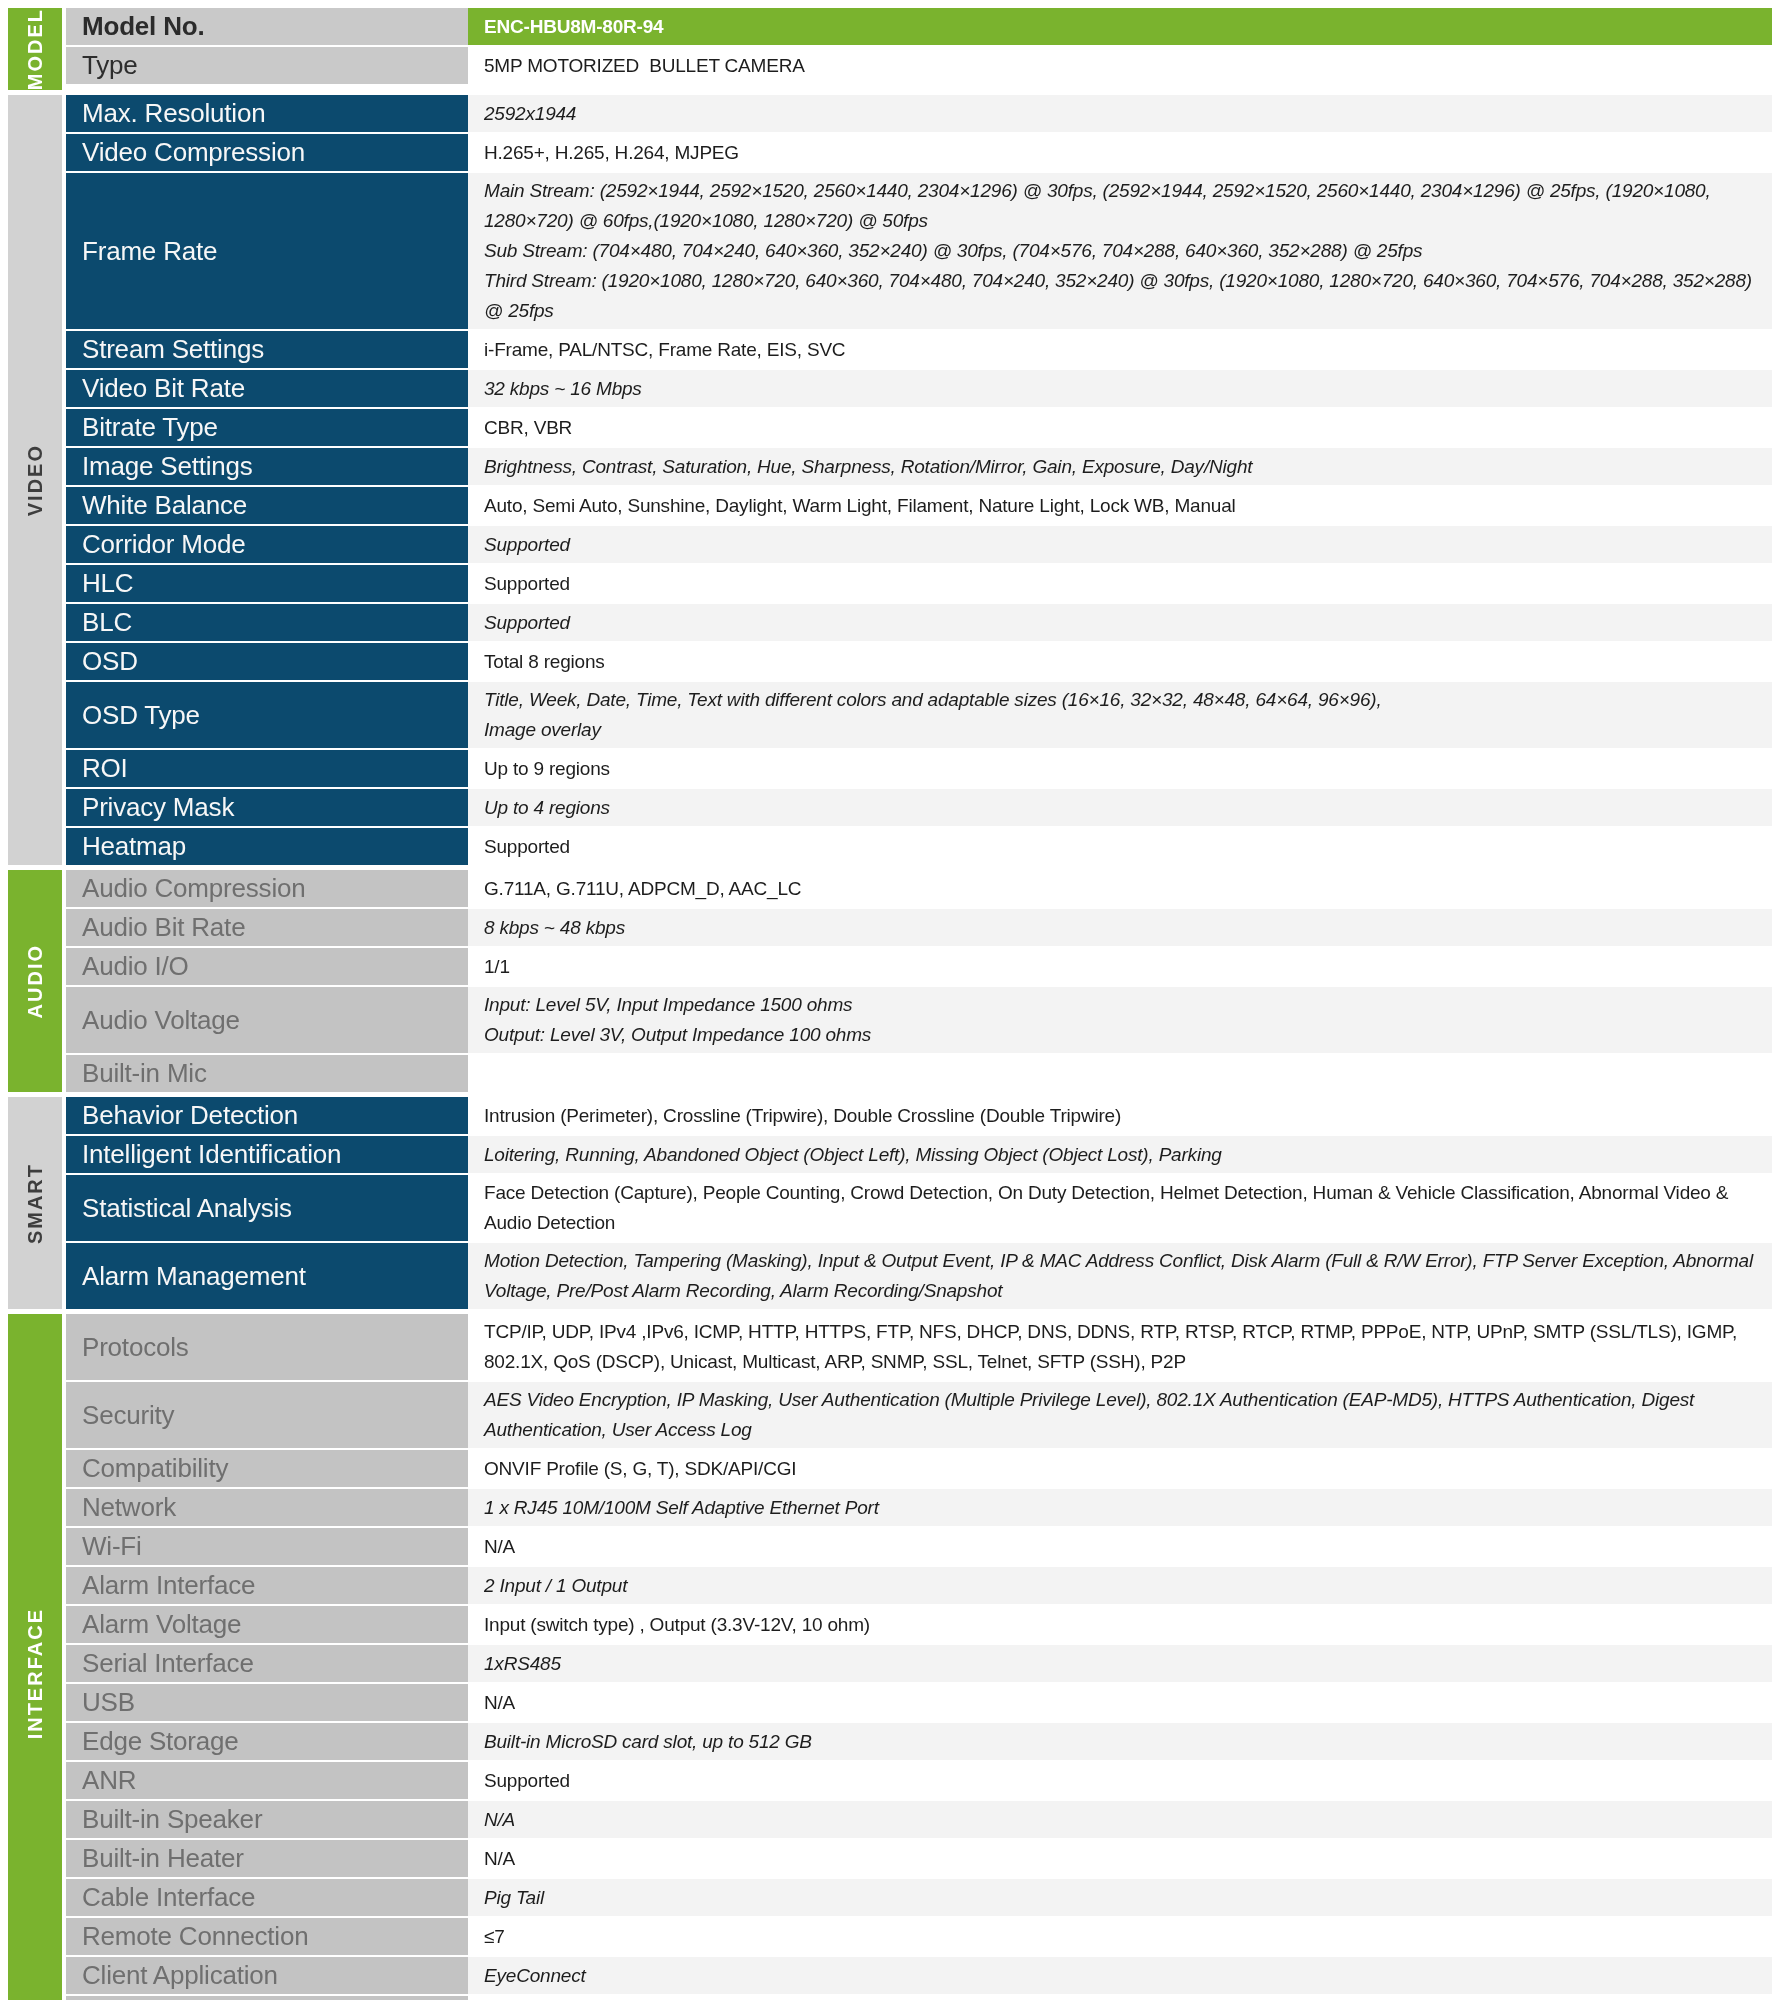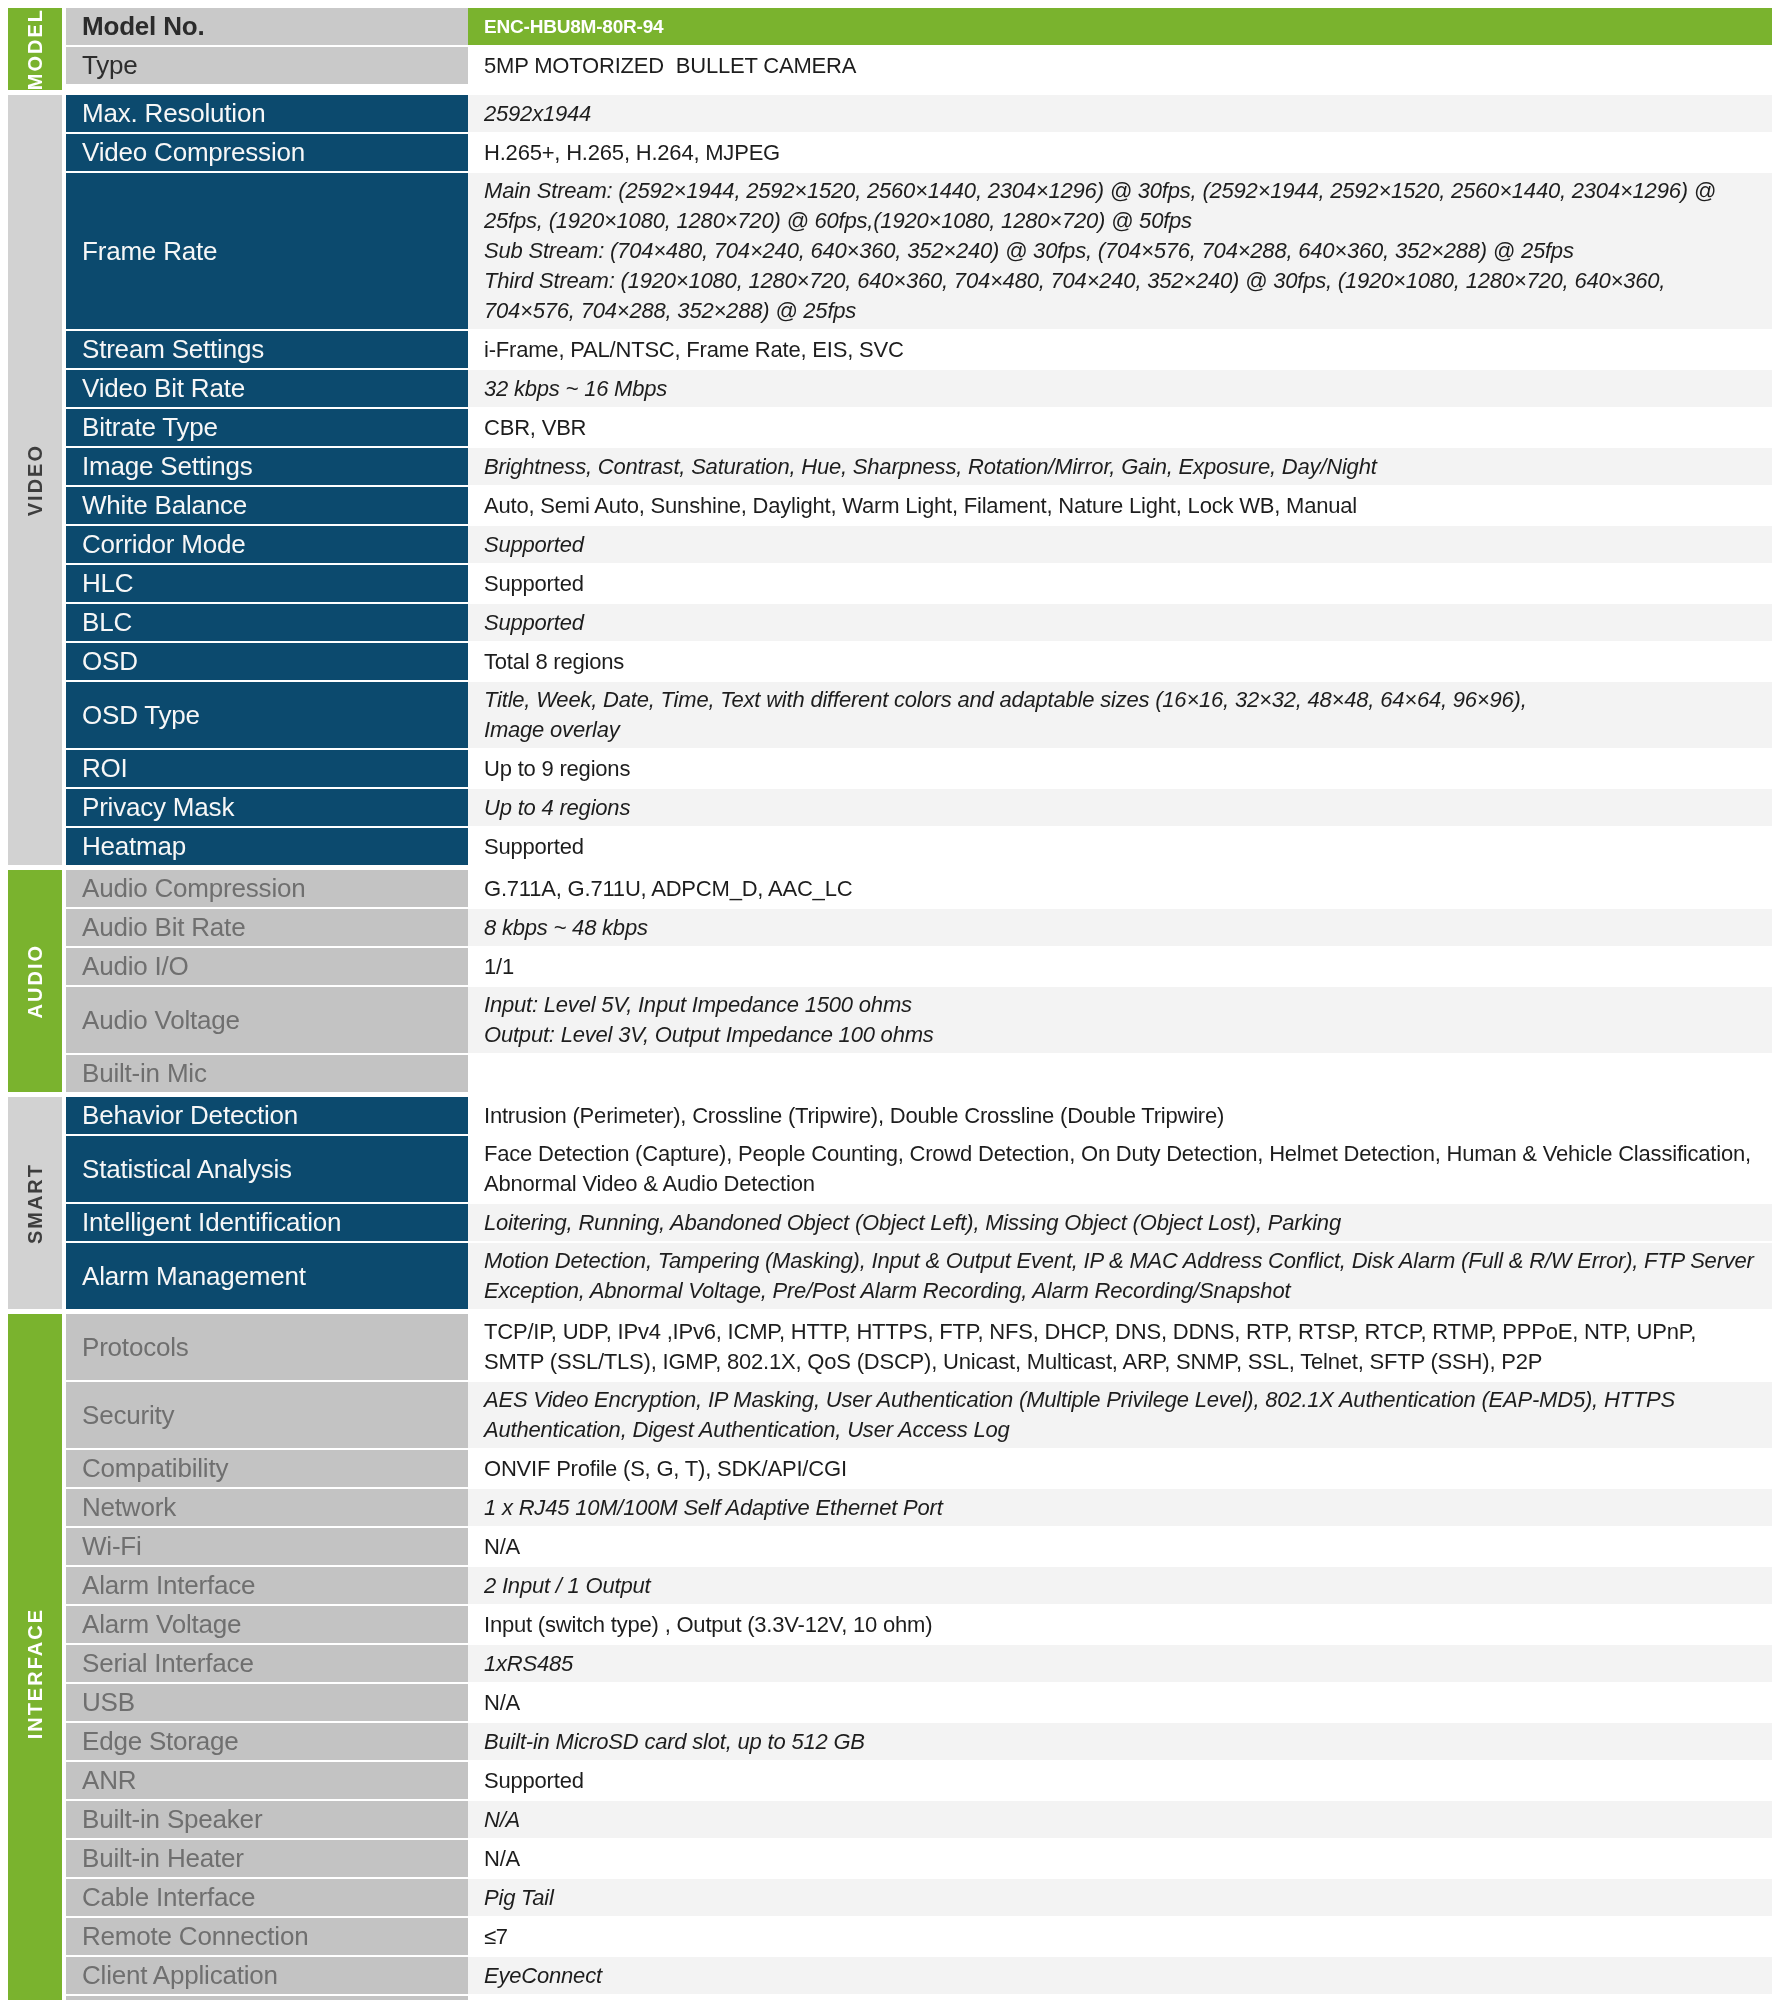--- a/index.html
+++ b/index.html
@@ -40,21 +40,21 @@
     font-size: 26px;
     letter-spacing: -0.2px;
   }
   .label-dark  { background: #0c4a6e; color: #f7f7f7; text-align: right; }
   .label-light { background: #c3c3c3; color: #6f6f6f; }
   .label-model { background: #c9c9c9; color: #2d2d2d; }
   .label-bold  { font-weight: bold; color: #2b2b2b; }
   .value-cell {
     flex: 1;
     display: flex; flex-direction: column; justify-content: center;
-    font-size: 22px;
+    font-size: 19px;
     letter-spacing: -0.2px;
   }
   .value-white { background: #ffffff; }
   .value-shade { background: #f3f3f3; font-style: italic; }
   .value-green { background: #7ab32e; color: #ffffff; font-weight: bold; font-size: 19px; }
   .vline { line-height: 30px; white-space: pre-wrap; }
 </style>
 </head>
 <body>
 
@@ -224,29 +224,29 @@
         <span class="bar-label">SMART</span>
       </div>
       <div class="rows">
         <div class="row">
           <div class="cell label-cell label-dark">Behavior Detection</div>
           <div class="cell value-cell value-white">
             <div class="vline">Intrusion (Perimeter), Crossline (Tripwire), Double Crossline (Double Tripwire)</div>
           </div>
         </div>
         <div class="row">
+          <div class="cell label-cell label-dark">Intelligent Identification</div>
+          <div class="cell value-cell value-shade">
+            <div class="vline">Loitering, Running, Abandoned Object (Object Left), Missing Object (Object Lost), Parking</div>
+          </div>
+        </div>
+        <div class="row">
           <div class="cell label-cell label-dark">Statistical Analysis</div>
           <div class="cell value-cell value-white">
             <div class="vline">Face Detection (Capture), People Counting, Crowd Detection, On Duty Detection, Helmet Detection, Human &amp; Vehicle Classification, Abnormal Video &amp; Audio Detection</div>
-          </div>
-        </div>
-        <div class="row">
-          <div class="cell label-cell label-dark">Intelligent Identification</div>
-          <div class="cell value-cell value-shade">
-            <div class="vline">Loitering, Running, Abandoned Object (Object Left), Missing Object (Object Lost), Parking</div>
           </div>
         </div>
         <div class="row">
           <div class="cell label-cell label-dark">Alarm Management</div>
           <div class="cell value-cell value-shade">
             <div class="vline">Motion Detection, Tampering (Masking), Input &amp; Output Event, IP &amp; MAC Address Conflict, Disk Alarm (Full &amp; R/W Error), FTP Server Exception, Abnormal Voltage, Pre/Post Alarm Recording, Alarm Recording/Snapshot</div>
           </div>
         </div>
       </div>
     </div>

